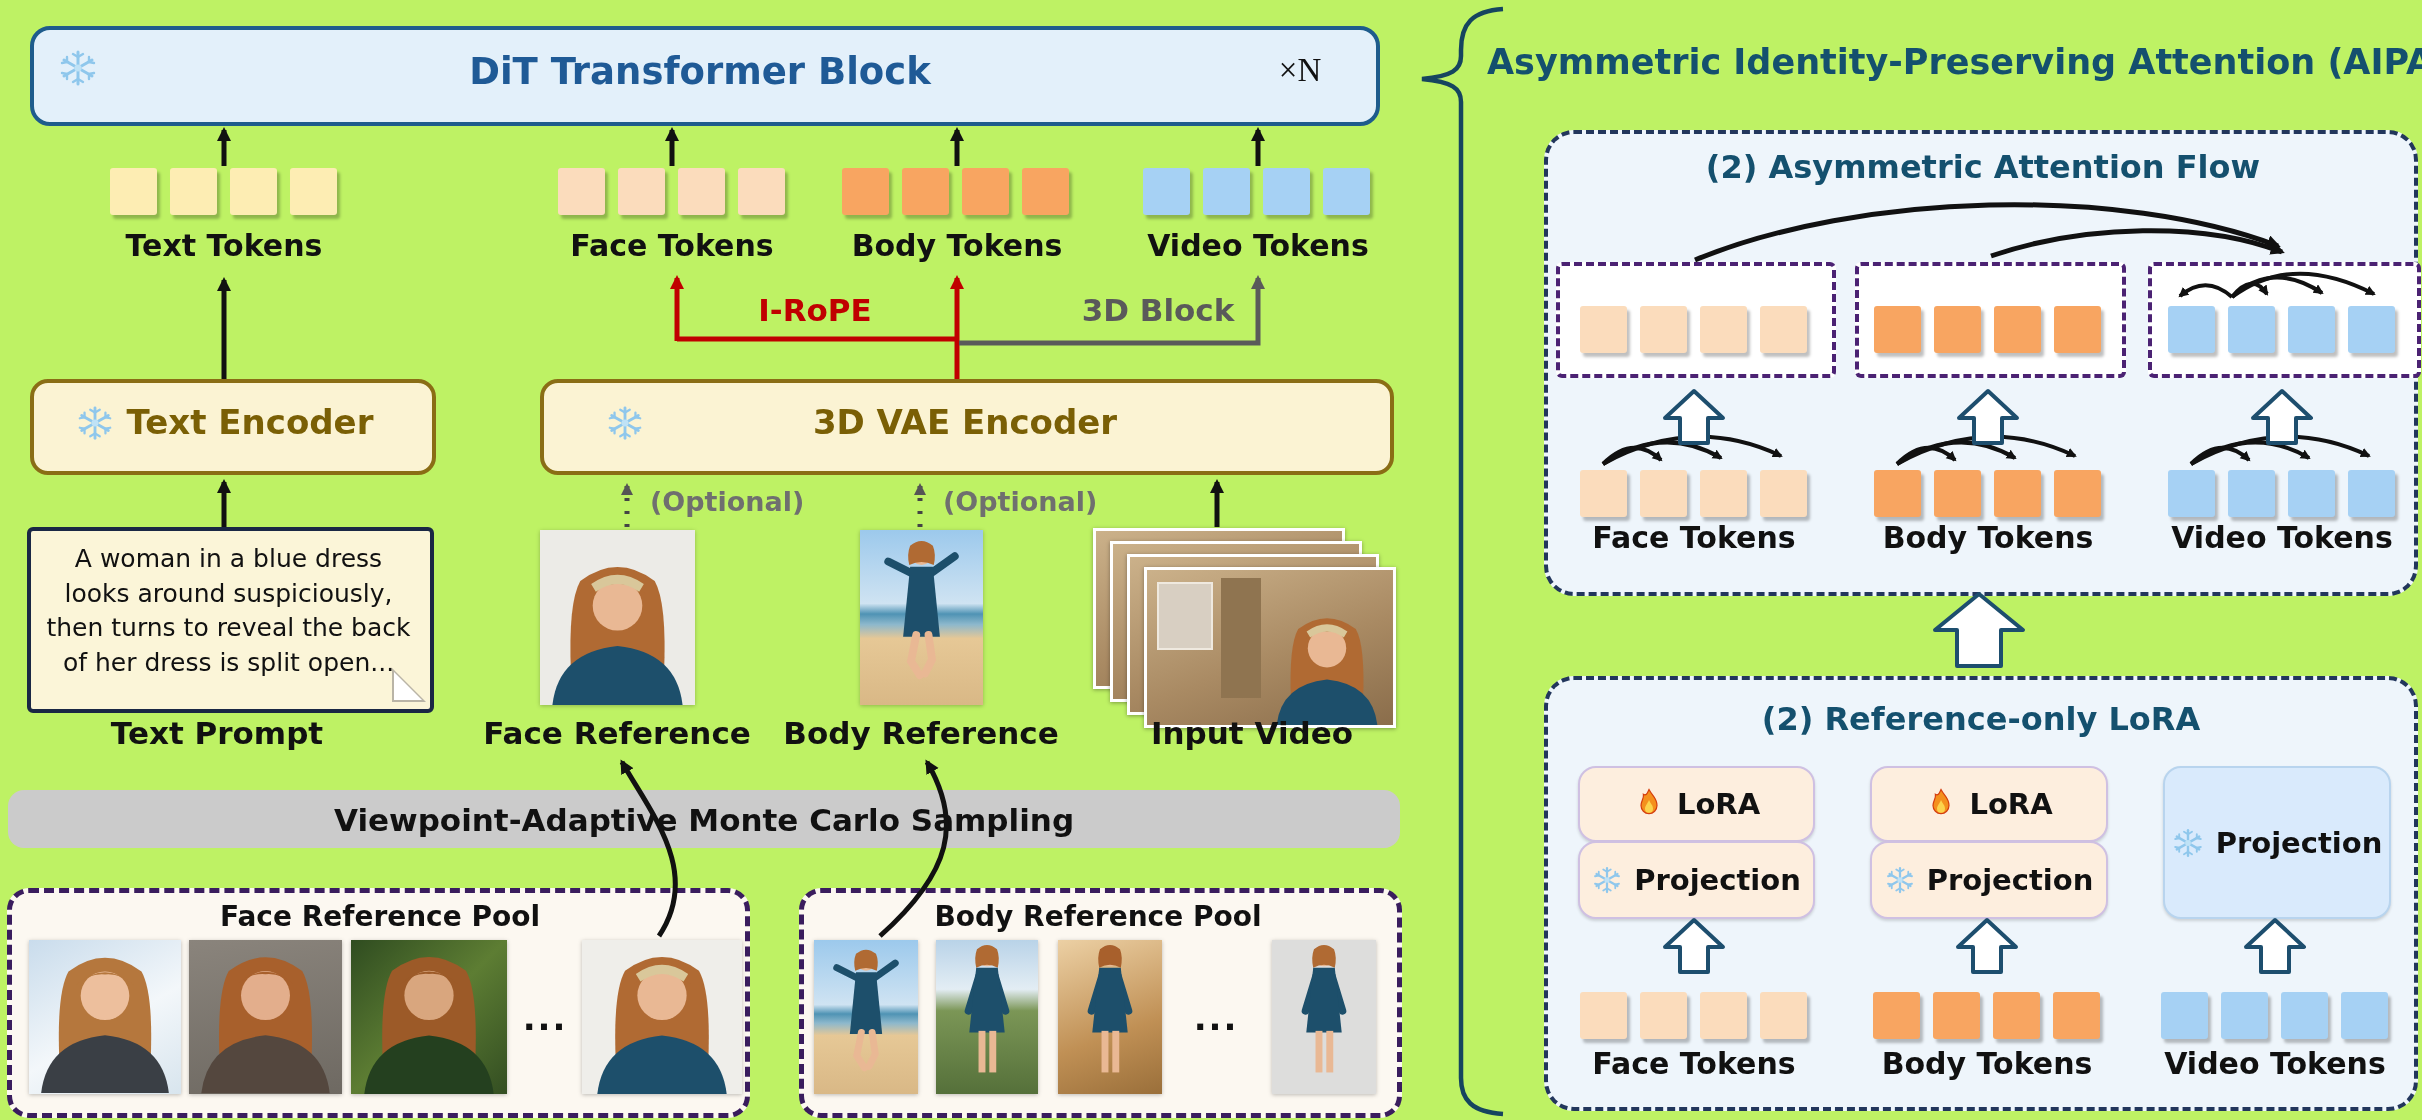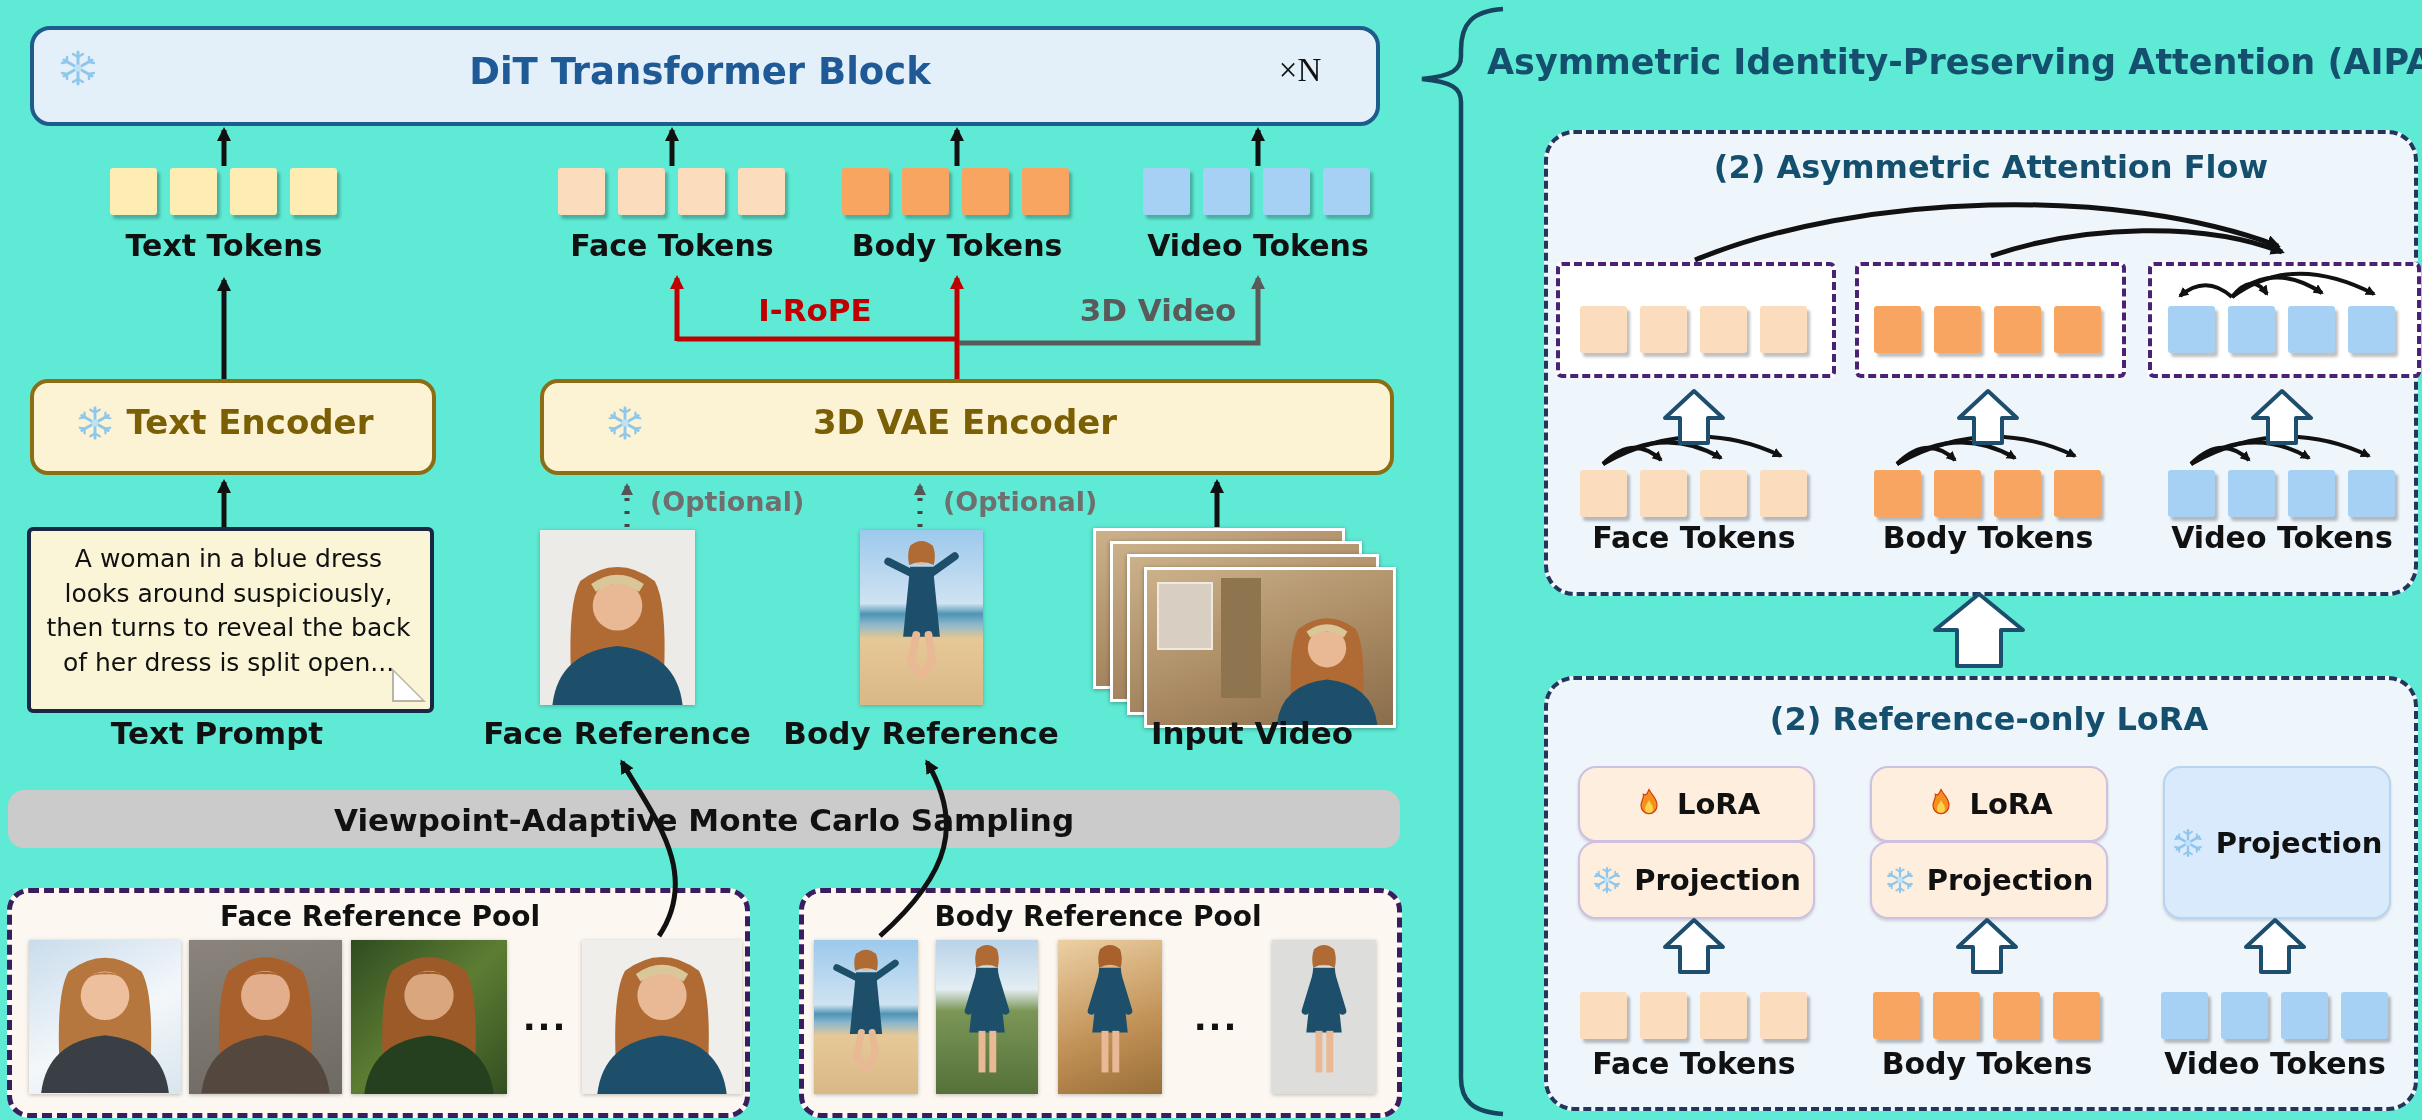--- a/index.html
+++ b/index.html
@@ -1,16 +1,16 @@
 <!DOCTYPE html>
 <html><head>
 <meta charset="utf-8">
 <style>
   html,body{margin:0;padding:0;background:#ffffff;}
-  .canvas{position:relative;width:2422px;height:1120px;background:#5eead4;overflow:hidden;
+  .canvas{position:relative;width:2422px;height:1120px;background:#bef264;overflow:hidden;
           font-family:"DejaVu Sans",sans-serif;color:#111;}
   .abs{position:absolute;}
   .ctr{transform:translateX(-50%);white-space:nowrap;}
   
   #dit-box{left:30px;top:26px;width:1342px;height:92px;background:#e3f0fa;border:4px solid #1e5c8c;border-radius:20px;}
   #dit-title{left:700px;top:50px;font-size:37px;font-weight:bold;color:#1f5a96;}
   #dit-n{left:1300px;top:52px;font-size:33px;font-family:"Liberation Serif",serif;color:#111;}
   .enc{background:#fbf3d3;border:4px solid #8a6d15;border-radius:18px;}
   #text-enc{left:30px;top:379px;width:398px;height:88px;}
   #vae-enc{left:540px;top:379px;width:846px;height:88px;}
@@ -50,21 +50,21 @@
   #fp4{left:582px;top:940px;width:160px;height:154px;background:#efeeea;}
   #bp1{left:814px;top:940px;width:104px;height:154px;}
   #bp2{left:936px;top:940px;width:102px;height:154px;background:linear-gradient(180deg,#b9d3e8 0%,#e3edf4 32%,#7b9656 46%,#55703a 100%);}
   #bp3{left:1058px;top:940px;width:104px;height:154px;background:linear-gradient(160deg,#ecd0a4,#c09055 60%,#9a6f3a);}
   #bp4{left:1272px;top:940px;width:104px;height:154px;background:#dddddc;}
   
   #aipa-title{left:1968px;top:42px;font-size:35px;font-weight:bold;color:#14506e;}
   .panel{background:#eef5fb;border:4px dashed #22365c;border-radius:30px;}
   #flow-box{left:1544px;top:130px;width:866px;height:458px;}
   #lora-box{left:1544px;top:676px;width:866px;height:427px;}
-  .panel-title{font-size:32px;font-weight:bold;color:#14506e;margin-left:8px;}
+  .panel-title{font-size:32px;font-weight:bold;color:#14506e;}
   .subbox{position:absolute;background:#ffffff;border:4px dashed #4b2273;border-radius:6px;}
   #sub-face{left:1556px;top:262px;width:272px;height:108px;}
   #sub-body{left:1855px;top:262px;width:263px;height:108px;}
   #sub-video{left:2148px;top:262px;width:265px;height:108px;}
   .lp{position:absolute;border-radius:18px;display:flex;align-items:center;justify-content:center;gap:12px;
       font-size:29px;font-weight:600;color:#111;}
   .lp-warm{background:#fdeede;border:2px solid #cfc0e2;box-shadow:0 2px 3px rgba(0,0,0,0.15);}
   .lp-cool{background:#d9eafc;border:2px solid #b8d4ee;box-shadow:0 2px 3px rgba(0,0,0,0.15);}
   #lora1{left:1578px;top:766px;width:233px;height:72px;}
   #lora2{left:1870px;top:766px;width:234px;height:72px;}
@@ -151,21 +151,21 @@
       <div class="tok tok-video"></div>
       <div class="tok tok-video"></div>
   </div>
 
   <div class="abs ctr tok-label" style="left:224px;top:228px">Text Tokens</div>
   <div class="abs ctr tok-label" style="left:672px;top:228px">Face Tokens</div>
   <div class="abs ctr tok-label" style="left:957px;top:228px">Body Tokens</div>
   <div class="abs ctr tok-label" style="left:1258px;top:228px">Video Tokens</div>
 
   <div class="abs ctr" id="irope">I-RoPE</div>
-  <div class="abs ctr" id="rope3d">3D Video</div>
+  <div class="abs ctr" id="rope3d">3D Block</div>
 
   <div class="abs enc" id="text-enc"></div>
   <svg class="abs icon" style="left:76px;top:404px;width:38px;height:38px">
       <use href="#sym-snow"></use>
     </svg>
   <div class="abs ctr enc-label" style="left:250px;top:402px">Text Encoder</div>
   <div class="abs enc" id="vae-enc"></div>
   <svg class="abs icon" style="left:606px;top:404px;width:38px;height:38px">
       <use href="#sym-snow"></use>
     </svg>

